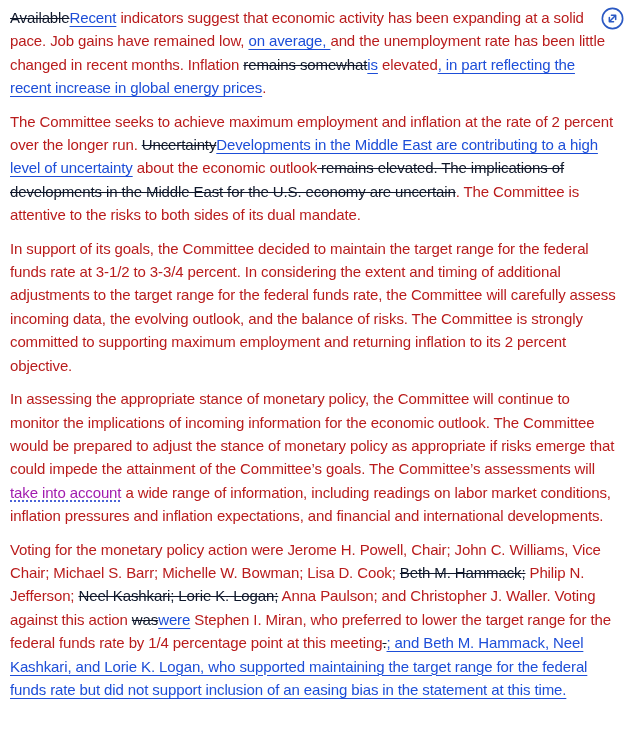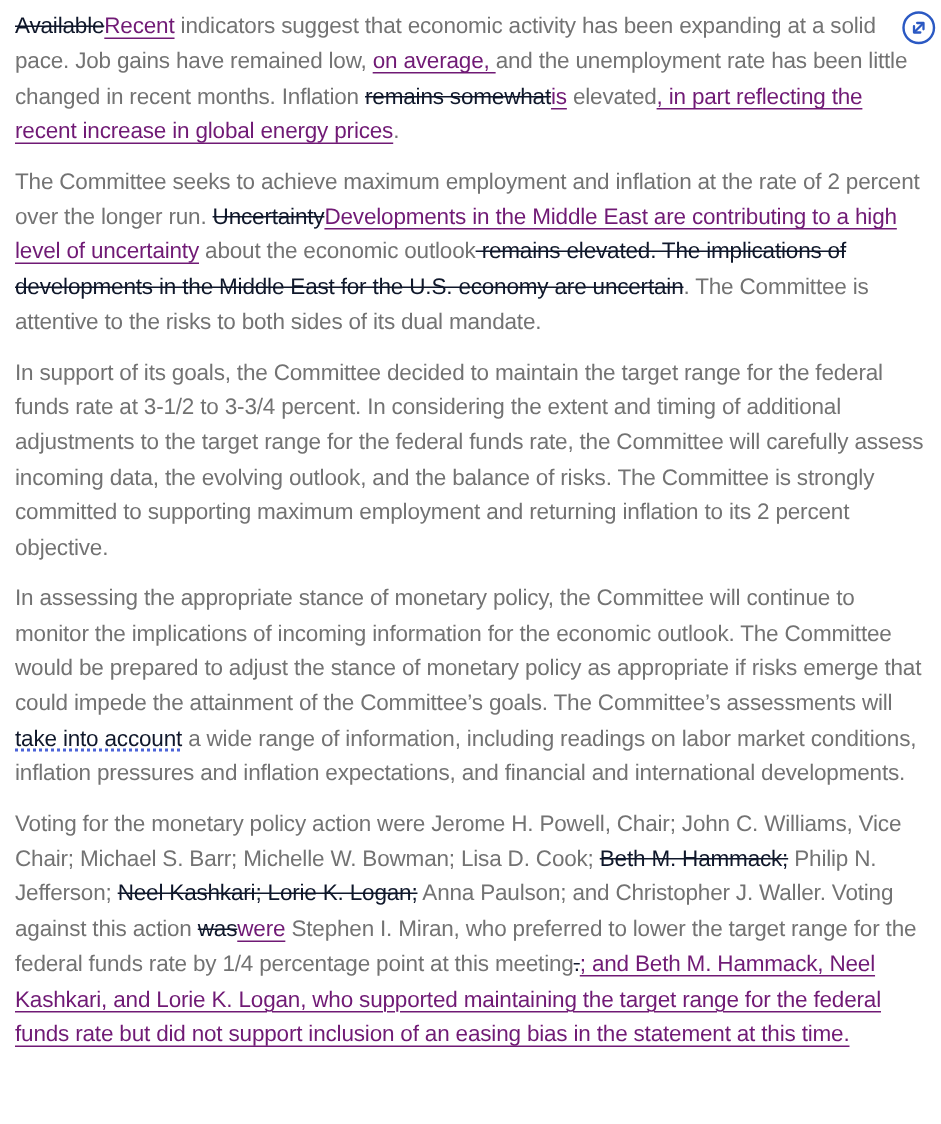--- a/index.html
+++ b/index.html
@@ -17,34 +17,34 @@
     height: 749px;
     padding: 6px 9px 0 10px;
   }
   .statement {
     font-size: 15px;
     line-height: 23.4px;
     letter-spacing: -0.12px;
     color: #212121;
   }
   .para { margin: 0 0 10px 0; }
-  .seg-normal { color: #737373; }
+  .seg-normal { color: #b91c1c; }
   .seg-deleted {
     color: #0f172a;
     text-decoration: line-through;
     text-decoration-thickness: 1px;
   }
   .seg-inserted {
-    color: #701a75;
+    color: #1d4ed8;
     text-decoration: underline;
     text-decoration-thickness: 1px;
     text-underline-offset: 2.5px;
   }
   .seg-grammar {
-    color: #0f172a;
+    color: #a21caf;
     text-decoration: underline dotted #4a63d8;
     text-decoration-thickness: 1.5px;
     text-underline-offset: 3px;
   }
   .expand-btn {
     position: absolute;
     top: 5px;
     right: 2px;
     width: 26px;
     height: 26px;

